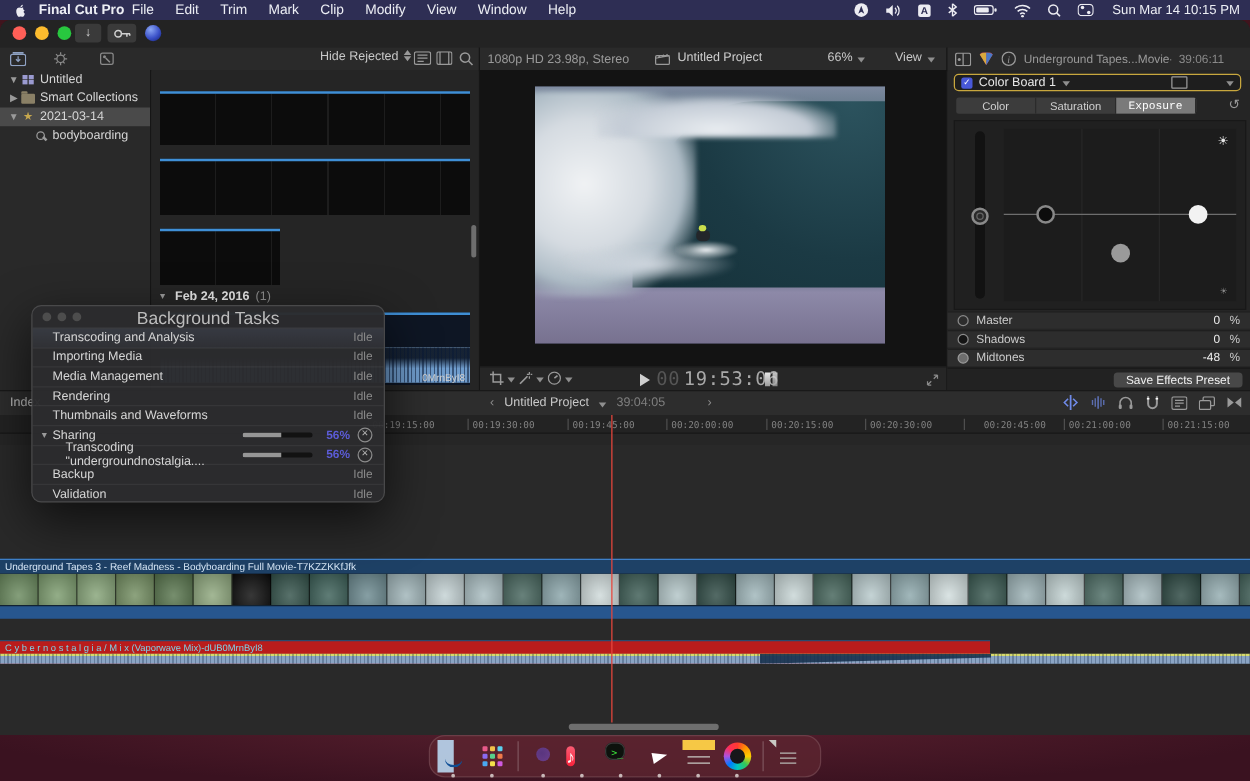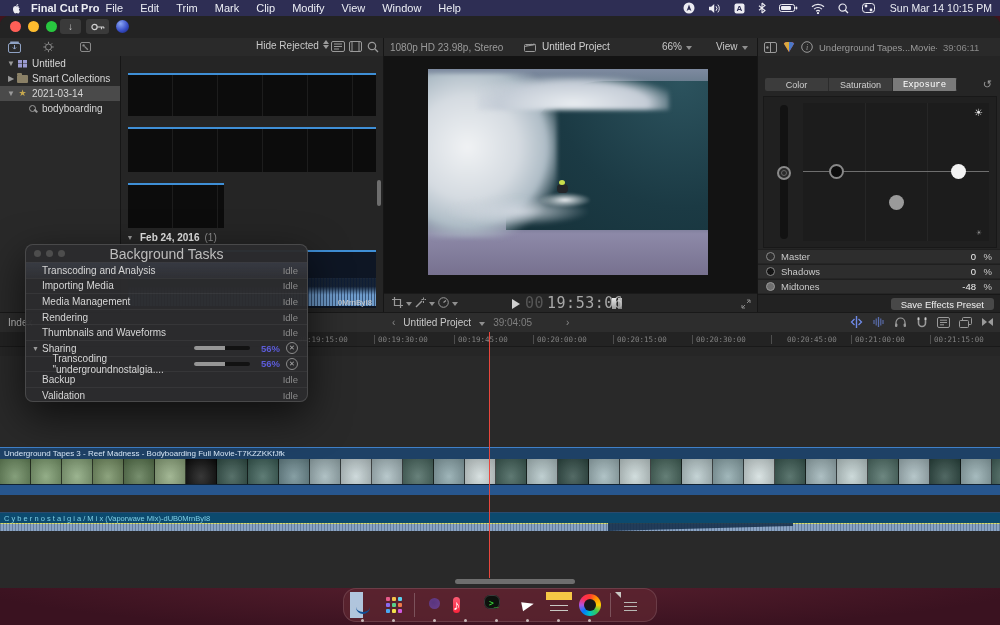--- a/index.html
+++ b/index.html
@@ -166,21 +166,21 @@
   #ruler{position:absolute;left:0;top:316px;width:1000px;height:14px;background:#232323;border-bottom:1px solid #191919;}
   .tick{position:absolute;top:3px;font-size:7.5px;color:#828282;font-family:"DejaVu Sans Mono",monospace;white-space:nowrap;}
   .tick::before{content:"";position:absolute;left:-4px;top:0px;width:1px;height:9px;background:#4e4e4e;}
   #tracks{position:absolute;left:0;top:340px;width:1000px;height:232px;background:#292929;}
   #vclip{position:absolute;left:0;top:91px;width:1000px;height:46px;background:#1e4166;border-top:1px solid #3f80c8;}
   #vclip-label{position:absolute;left:4px;top:1px;font-size:8px;color:#d8e8f8;white-space:nowrap;}
   #thumbs{position:absolute;left:0;top:11px;width:1000px;height:25px;display:flex;overflow:hidden;background:#0a0a0a;}
   .thumb{flex:0 0 31px;height:25px;border-right:1px solid rgba(0,0,0,.6);box-sizing:border-box;
     background-image:radial-gradient(ellipse at 50% 70%,rgba(255,255,255,.18),rgba(0,0,0,.25));}
   #vclip-bottom{position:absolute;left:0;top:36px;width:1000px;height:10px;background:#27568e;border-top:1px solid #123;}
-  #aclip{position:absolute;left:0;top:156px;width:1000px;height:18px;background:#0c4a6e;border-top:1px solid #2a4a6e;}
+  #aclip{position:absolute;left:0;top:156px;width:792px;height:18px;background:#b91c1c;border-top:1px solid #2a4a6e;}
   #aclip-label{position:absolute;left:4px;top:1px;font-size:7.5px;color:#7fd0e6;white-space:nowrap;}
   #awave{position:absolute;left:0;top:10px;width:1000px;height:8px;
     background:linear-gradient(180deg,#d6da6c 0 1.5px,#8aa4c4 1.5px 100%);}
   #awave::before{content:"";position:absolute;inset:0;background:repeating-linear-gradient(90deg,rgba(18,38,66,.3) 0 1px,transparent 1px 3px);}
   #awave-dip{position:absolute;left:608px;top:0;width:185px;height:8px;background:#16314e;
     clip-path:polygon(0 0,100% 62%,100% 100%,0 100%);opacity:.9;transform:scaleY(-1);}
   #playhead{position:absolute;top:316px;width:1px;height:246px;background:#e8463c;z-index:20;}
   #hscroll{position:absolute;left:455px;top:563px;width:120px;height:5px;border-radius:3px;background:#6e6e6e;}
 
   
@@ -476,20 +476,27 @@
       <span id="meters">
           <i></i>
           <i></i>
         </span>
       <svg id="resize-ic" width="10" height="10" viewBox="0 0 10 10" style="position:absolute;right:6px;top:5px;">
           <path d="M1 9 L4 6M9 1 L6 4M1 9h3M1 9v-3M9 1h-3M9 1v3" stroke="#8a8a8a" fill="none"></path>
         </svg>
     </div>
 
     <div id="inspector">
+      <div id="cb-row">
+        <span id="cb-check">✓</span>
+        <span id="cb-label">Color Board 1</span>
+        <span class="caret"></span>
+        <span id="cb-screen"></span>
+        <span class="caret" id="cb-caret"></span>
+      </div>
       <div id="tabs">
         <span class="tab">Color</span>
         <span class="tab">Saturation</span>
         <span class="tab active">Exposure</span>
       </div>
       <span id="tab-reset">↺</span>
       <div id="board-wrap">
         <div id="mslider">
           <div id="mslider-puck"></div>
         </div>

